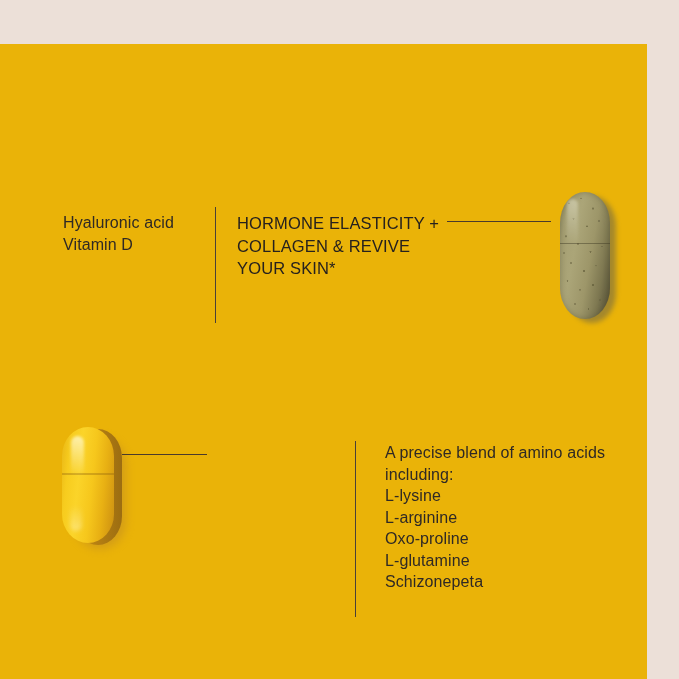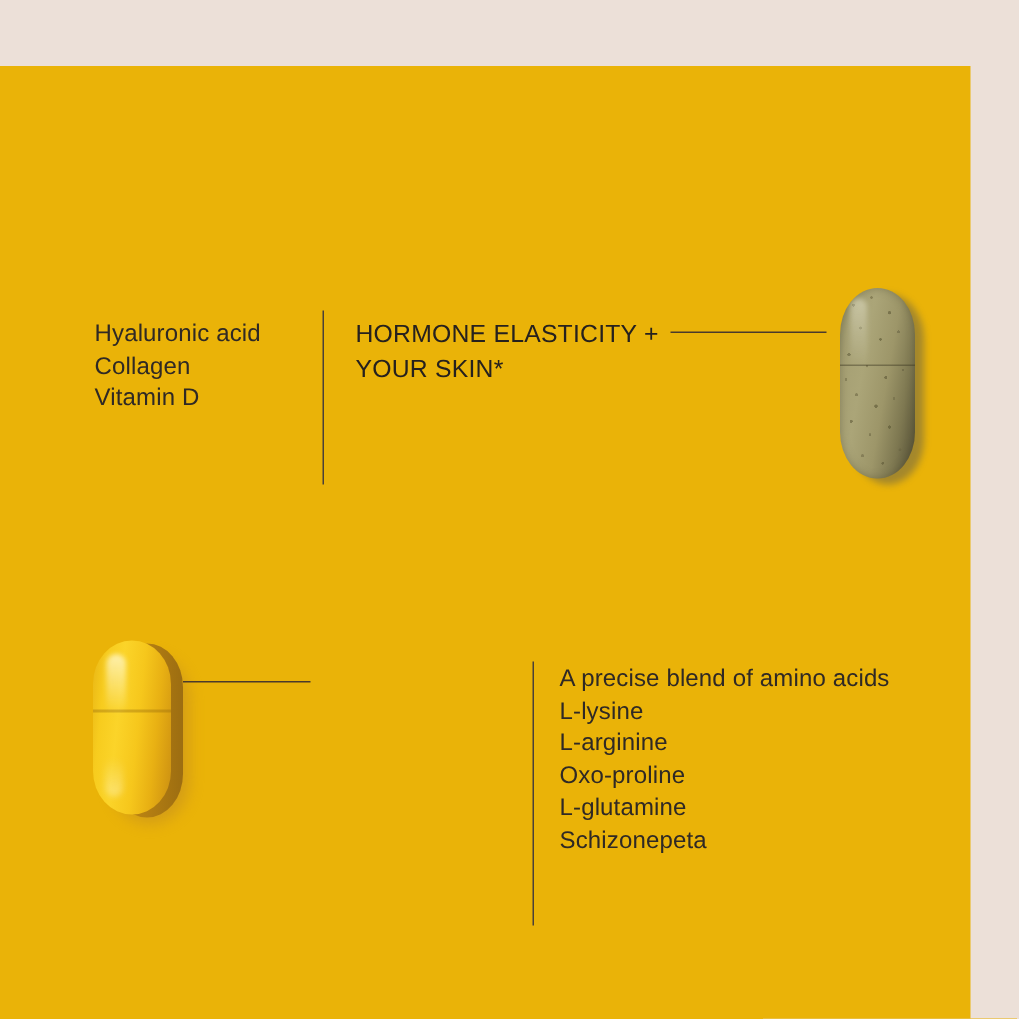--- a/index.html
+++ b/index.html
@@ -223,28 +223,28 @@
     filter: blur(2px);
   }
 </style>
 </head>
 <body>
 
 <div class="stage">
 
   <div class="text-list" style="left:63px; top:168px;">
     <span class="line">Hyaluronic acid</span>
-    <span class="line">Collagen</span>
     <span class="line">Vitamin D</span>
   </div>
 
   <div class="divider" style="left:215px; top:163px; height:116px;"></div>
 
   <div class="heading" style="left:237px; top:168px;">
     <span class="line">HORMONE ELASTICITY +</span>
+    <span class="line">COLLAGEN &amp; REVIVE</span>
     <span class="line">YOUR SKIN*</span>
   </div>
 
   <div class="leader" style="left:447px; top:177px; width:104px;"></div>
 
   <div class="capsule capsule-green">
     <div class="cap-shadow"></div>
     <div class="cap-body">
       <div class="speckles"></div>
       <div class="joint"></div>
@@ -260,22 +260,23 @@
       <div class="gloss"></div>
       <div class="gloss-low"></div>
     </div>
   </div>
 
   <div class="leader" style="left:122px; top:410px; width:85px;"></div>
 
 
   <div class="divider" style="left:355px; top:397px; height:176px;"></div>
 
-  <div class="text-list" style="left:373px; top:398px;">
+  <div class="text-list" style="left:385px; top:398px;">
     <span class="line">A precise blend of amino acids</span>
+    <span class="line">including:</span>
     <span class="line">L-lysine</span>
     <span class="line">L-arginine</span>
     <span class="line">Oxo-proline</span>
     <span class="line">L-glutamine</span>
     <span class="line">Schizonepeta</span>
   </div>
 
 </div>
 
 </body></html>

